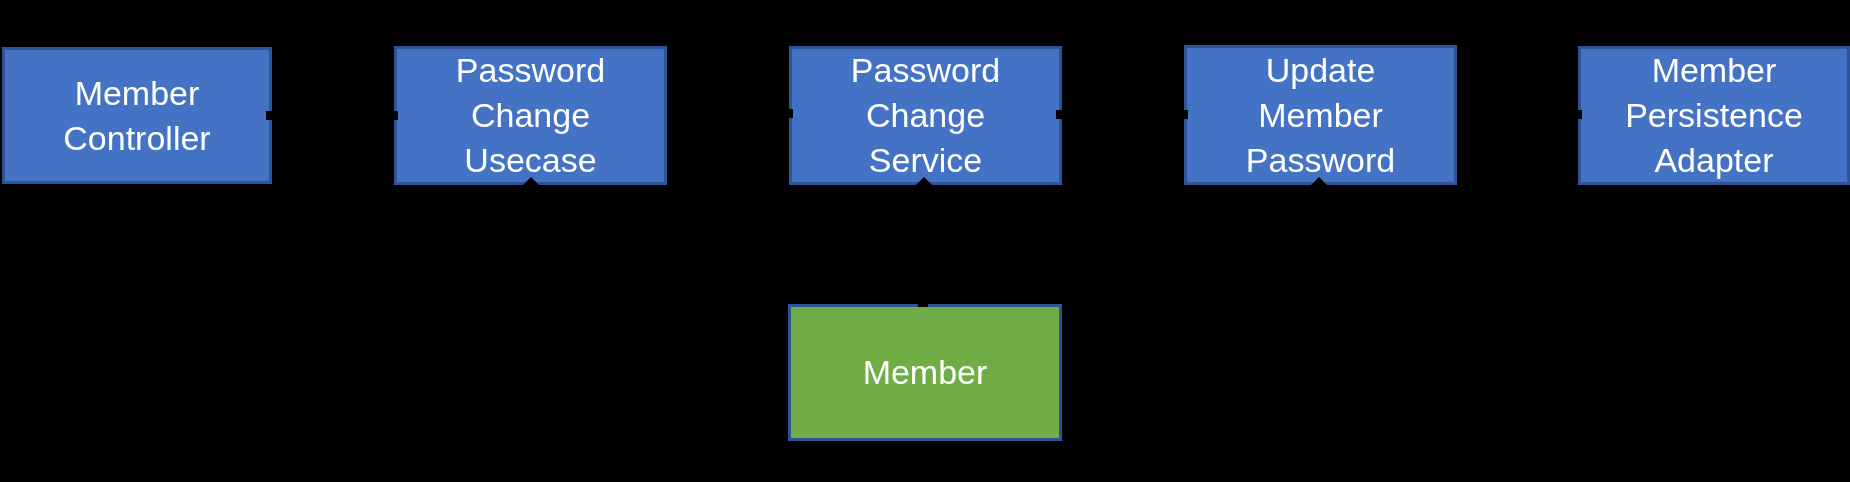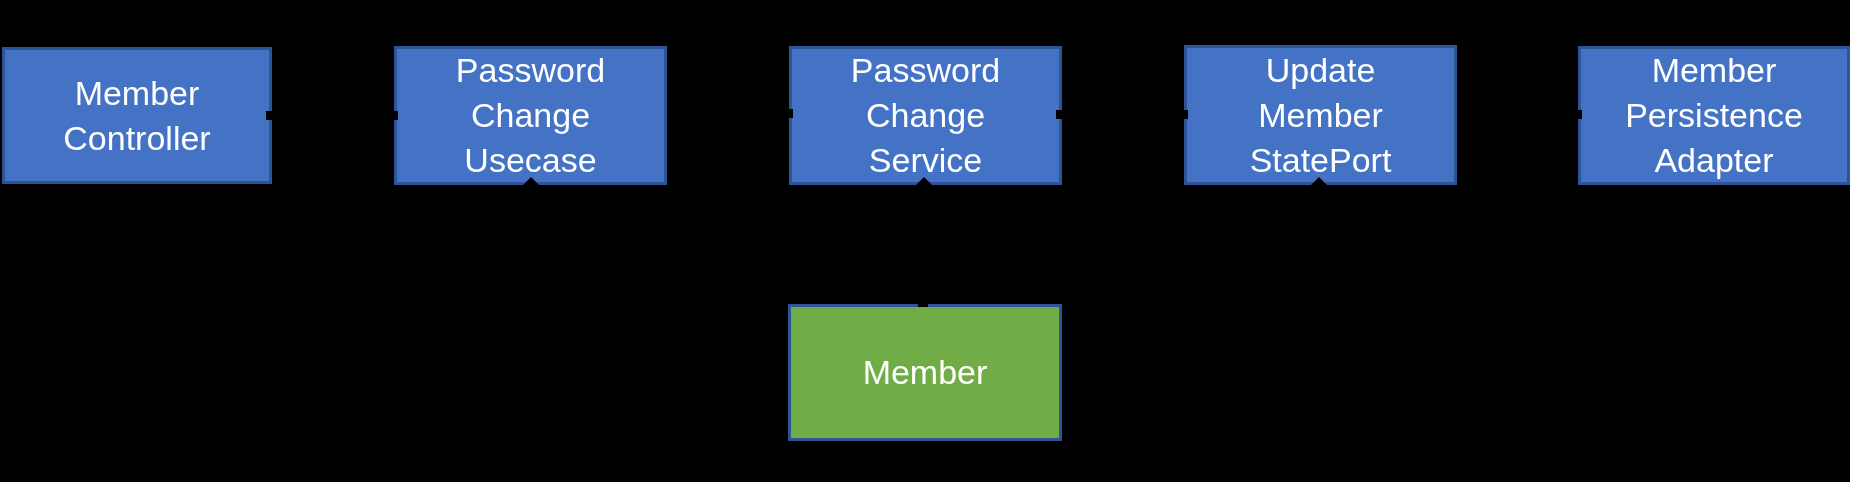--- a/index.html
+++ b/index.html
@@ -71,21 +71,21 @@
 
   <div class="node node-component" style="left:789px; top:46px; width:273px; height:139px;">
     <div class="node-label">Password
 Change
 Service</div>
   </div>
 
   <div class="node node-component" style="left:1184px; top:45px; width:273px; height:140px;">
     <div class="node-label">Update
 Member
-StatePort</div>
+Password</div>
   </div>
 
   <div class="node node-component" style="left:1578px; top:46px; width:272px; height:139px;">
     <div class="node-label">Member
 Persistence
 Adapter</div>
   </div>
 
   <div class="node node-entity" style="left:788px; top:304px; width:274px; height:137px;">
     <div class="node-label">Member</div>

